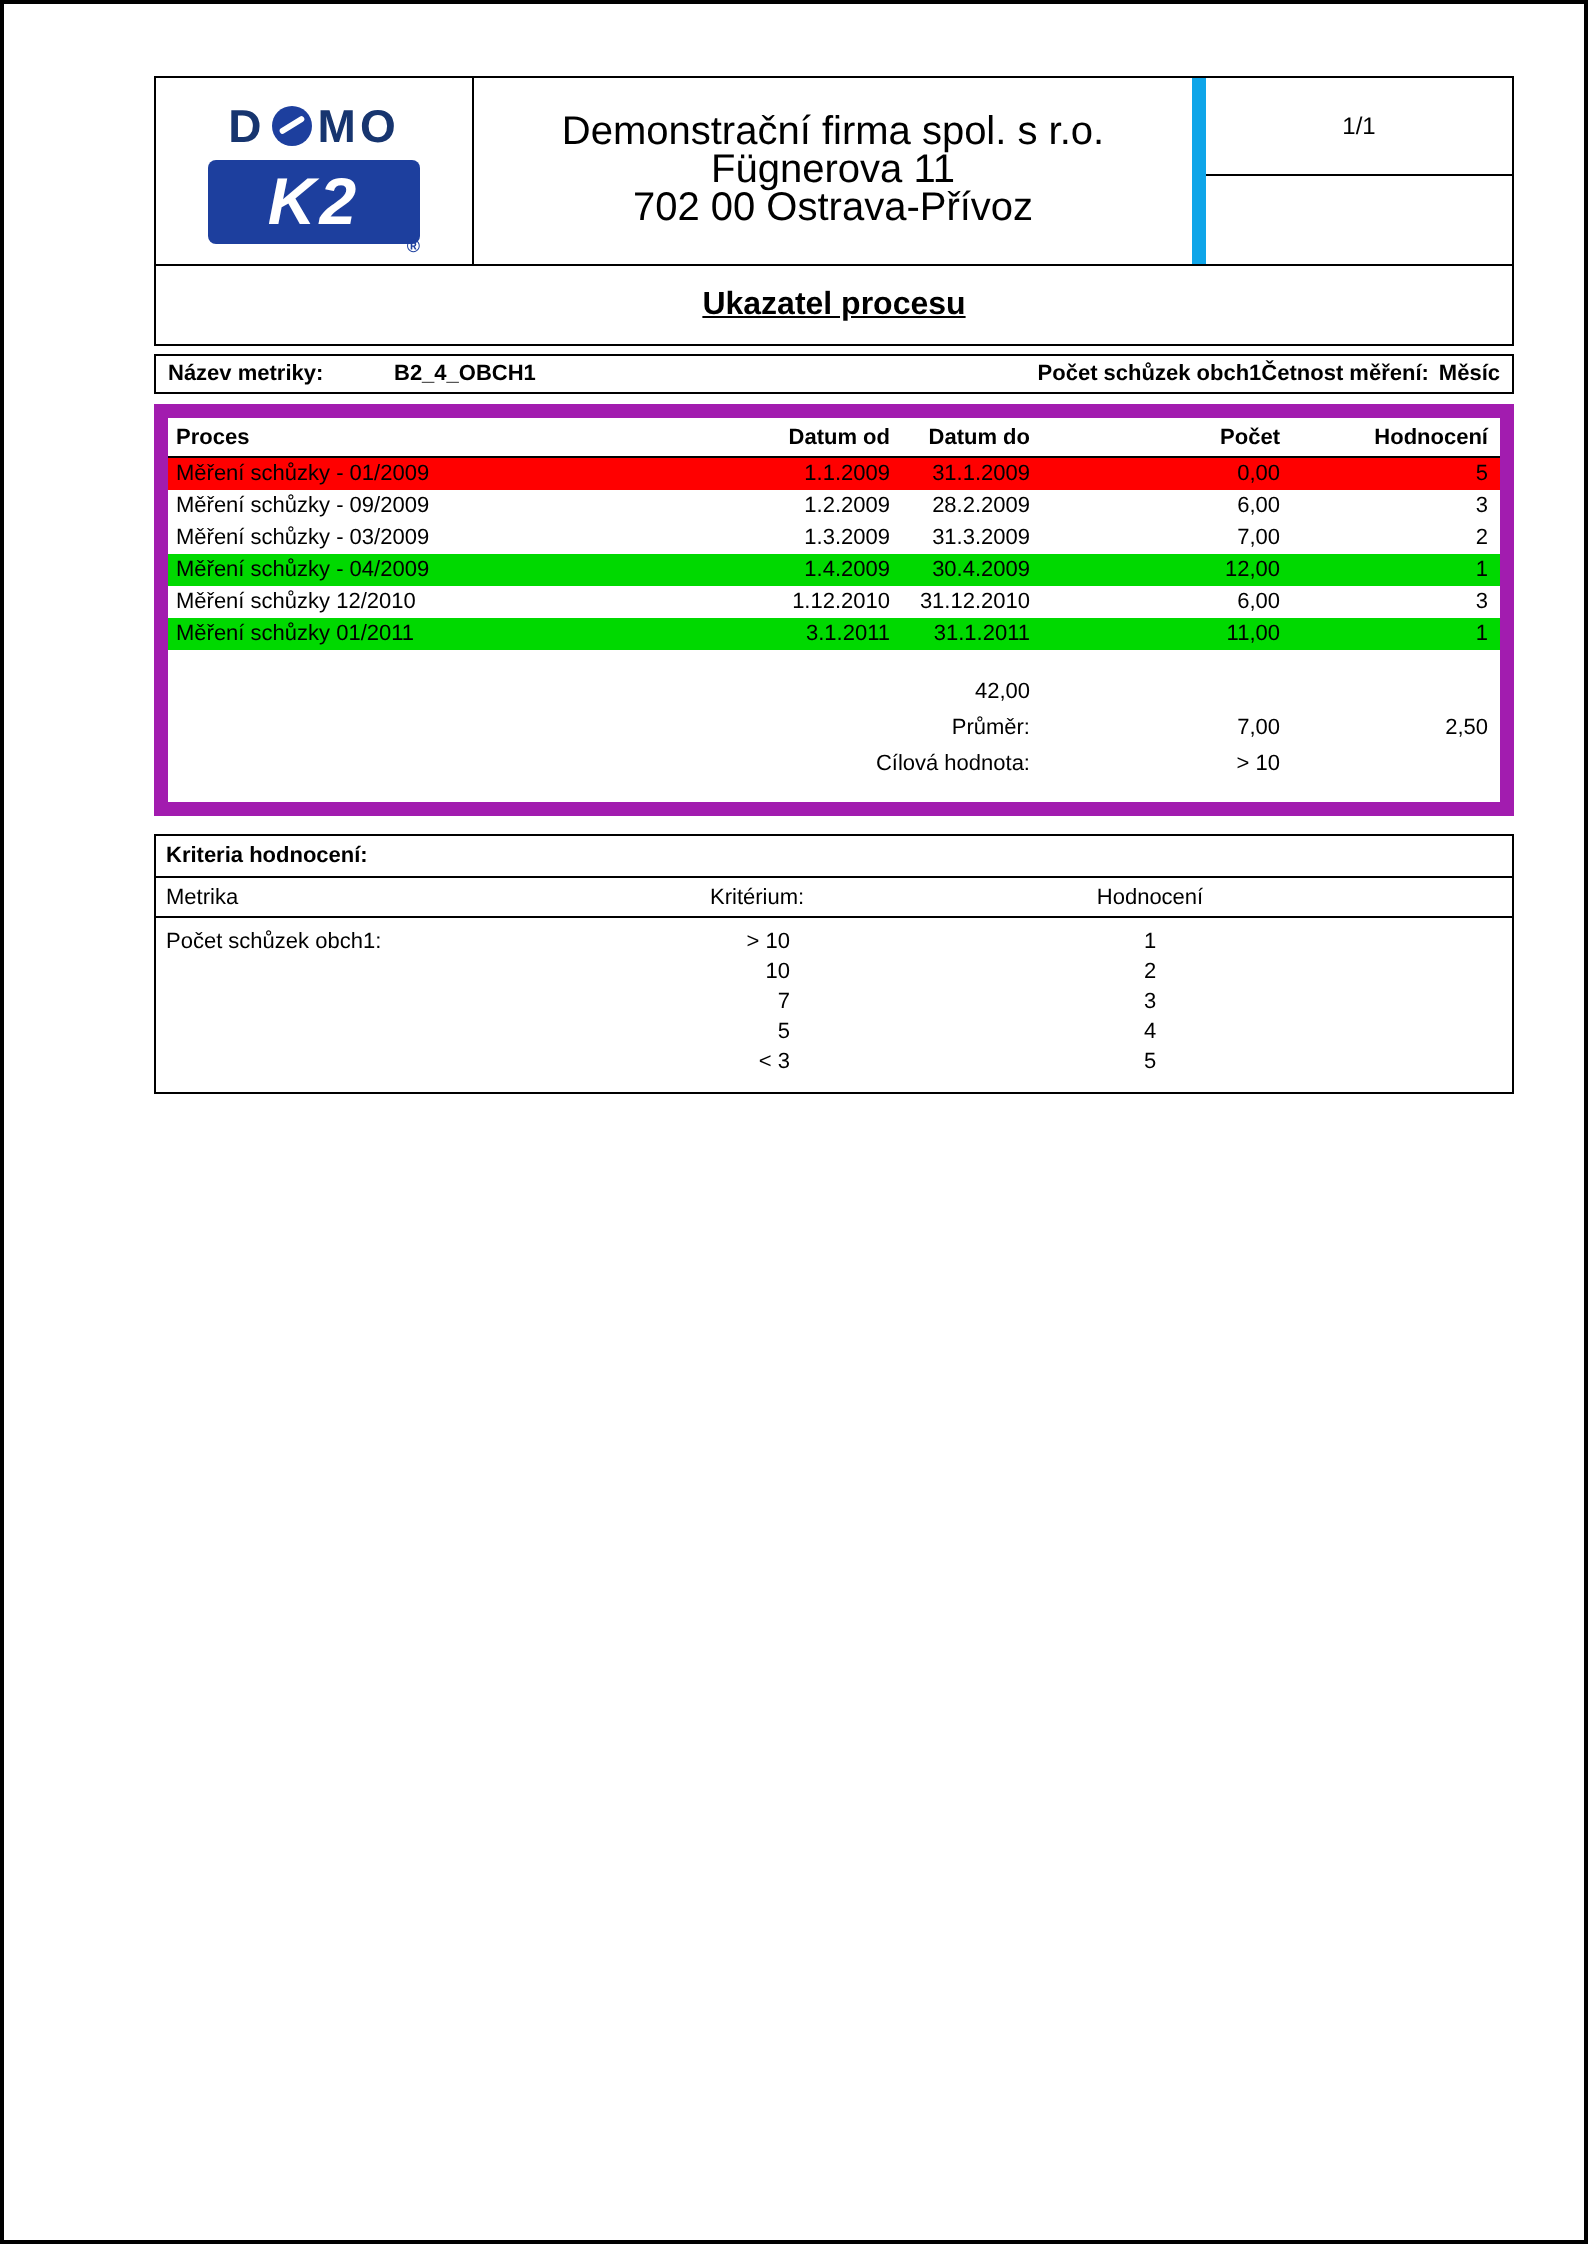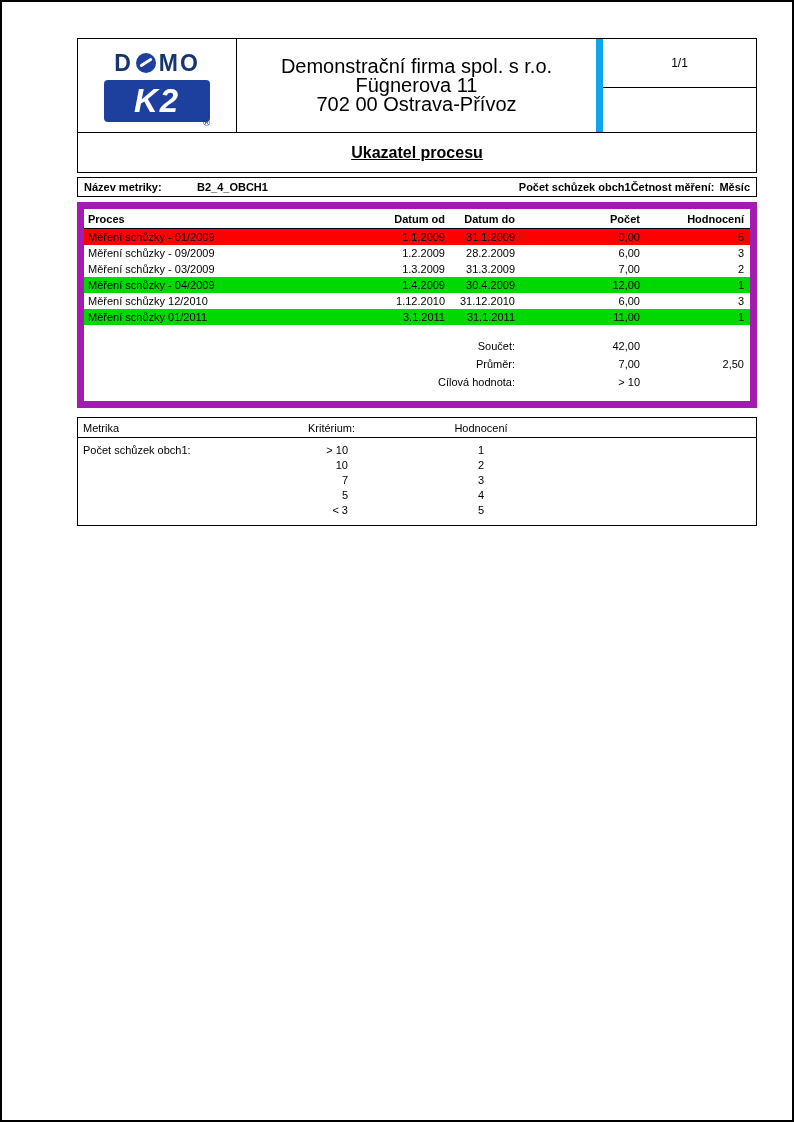--- a/index.html
+++ b/index.html
@@ -46,21 +46,21 @@
 
   .summary{margin-top:12px;font-size:11px;}
   .srow{display:grid;grid-template-columns:431px 125px 1fr;height:18px;align-items:center;}
   .s-label{text-align:right;}
   .s-val{text-align:right;}
   .s-extra{text-align:right;padding-right:6px;}
 
   
   .criteria-box{border:1px solid #000;margin-top:9px;padding-bottom:8px;}
   .crit-title{font-weight:bold;font-size:11px;height:21px;display:flex;align-items:center;padding-left:5px;border-bottom:1px solid #000;box-sizing:border-box;}
-  .cgrid{display:grid;grid-template-columns:225px 85px 186px 1fr;align-items:center;font-size:11px;}
+  .cgrid{display:grid;grid-template-columns:225px 85px 186px 1fr;align-items:center;font-size:11px;gap:47px;}
   .crit-head{height:19px;border-bottom:1px solid #000;margin-bottom:4px;}
   .crit-row{height:15px;}
   .ch-metrika,.cr-metrika{padding-left:5px;white-space:nowrap;}
   .ch-krit{padding-left:5px;}
   .cr-krit{text-align:right;padding-right:40px;white-space:nowrap;}
   .ch-hod,.cr-hod{text-align:center;}
 </style>
 </head>
 <body>
 
@@ -147,38 +147,38 @@
       <div class="tgrid trow green">
         <span class="c-proc">Měření schůzky 01/2011</span>
         <span class="c-num">3.1.2011</span>
         <span class="c-num">31.1.2011</span>
         <span class="c-num">11,00</span>
         <span class="c-hod">1</span>
       </div>
 
       <div class="summary">
         <div class="srow">
-          <span class="s-label">Součet:</span>
           <span class="s-val">42,00</span>
           <span class="s-extra"></span>
         </div>
         <div class="srow">
           <span class="s-label">Průměr:</span>
           <span class="s-val">7,00</span>
           <span class="s-extra">2,50</span>
         </div>
         <div class="srow">
           <span class="s-label">Cílová hodnota:</span>
           <span class="s-val">&gt; 10</span>
           <span class="s-extra"></span>
         </div>
       </div>
     </div>
 
     <div class="criteria-box">
+      <div class="crit-title">Kriteria hodnocení:</div>
       <div class="cgrid crit-head">
         <span class="ch-metrika">Metrika</span>
         <span class="ch-krit">Kritérium:</span>
         <span class="ch-hod">Hodnocení</span>
       </div>
 
       <div class="cgrid crit-row">
         <span class="cr-metrika">Počet schůzek obch1:</span>
         <span class="cr-krit">&gt; 10</span>
         <span class="cr-hod">1</span>

